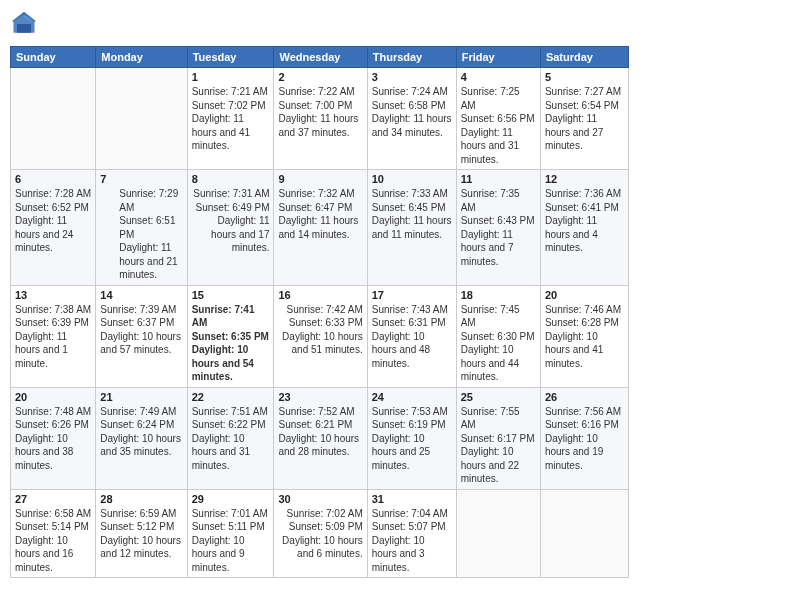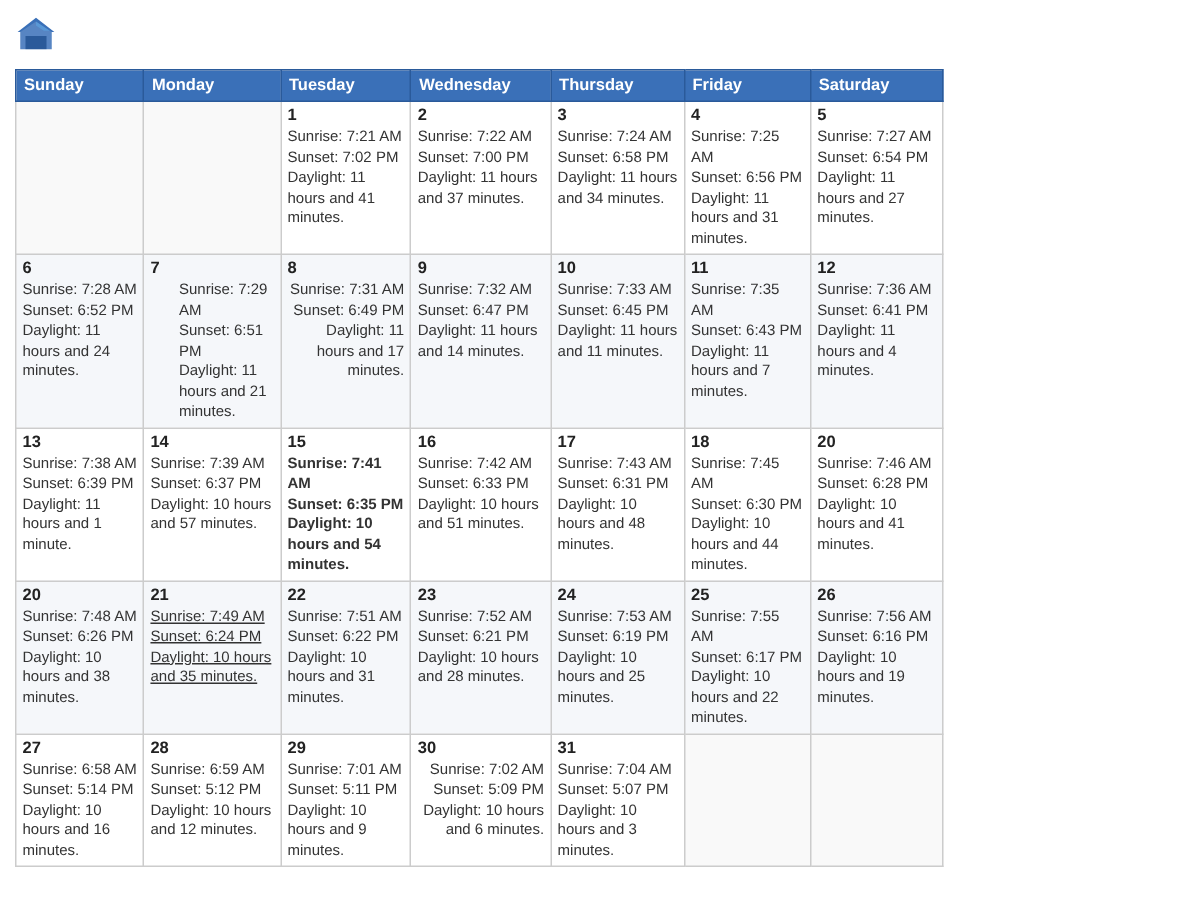--- a/index.html
+++ b/index.html
@@ -220,21 +220,21 @@
 Daylight: 10 hours and 57 minutes.</div>
           </td>
           <td>
             <span class="day-num">15</span>
             <div class="day-info" style="white-space: pre-line; font-weight: bold;">Sunrise: 7:41 AM
 Sunset: 6:35 PM
 Daylight: 10 hours and 54 minutes.</div>
           </td>
           <td>
             <span class="day-num">16</span>
-            <div class="day-info" style="white-space: pre-line;">Sunrise: 7:42 AM
+            <div class="day-info" style="white-space: pre-line; text-align: right;">Sunrise: 7:42 AM
 Sunset: 6:33 PM
 Daylight: 10 hours and 51 minutes.</div>
           </td>
           <td>
             <span class="day-num">17</span>
             <div class="day-info" style="white-space: pre-line;">Sunrise: 7:43 AM
 Sunset: 6:31 PM
 Daylight: 10 hours and 48 minutes.</div>
           </td>
           <td>
@@ -252,21 +252,21 @@
         </tr>
         <tr>
           <td>
             <span class="day-num">20</span>
             <div class="day-info" style="white-space: pre-line;">Sunrise: 7:48 AM
 Sunset: 6:26 PM
 Daylight: 10 hours and 38 minutes.</div>
           </td>
           <td>
             <span class="day-num">21</span>
-            <div class="day-info" style="white-space: pre-line; text-decoration: underline;">Sunrise: 7:49 AM
+            <div class="day-info" style="white-space: pre-line;">Sunrise: 7:49 AM
 Sunset: 6:24 PM
 Daylight: 10 hours and 35 minutes.</div>
           </td>
           <td>
             <span class="day-num">22</span>
             <div class="day-info" style="white-space: pre-line;">Sunrise: 7:51 AM
 Sunset: 6:22 PM
 Daylight: 10 hours and 31 minutes.</div>
           </td>
           <td>

